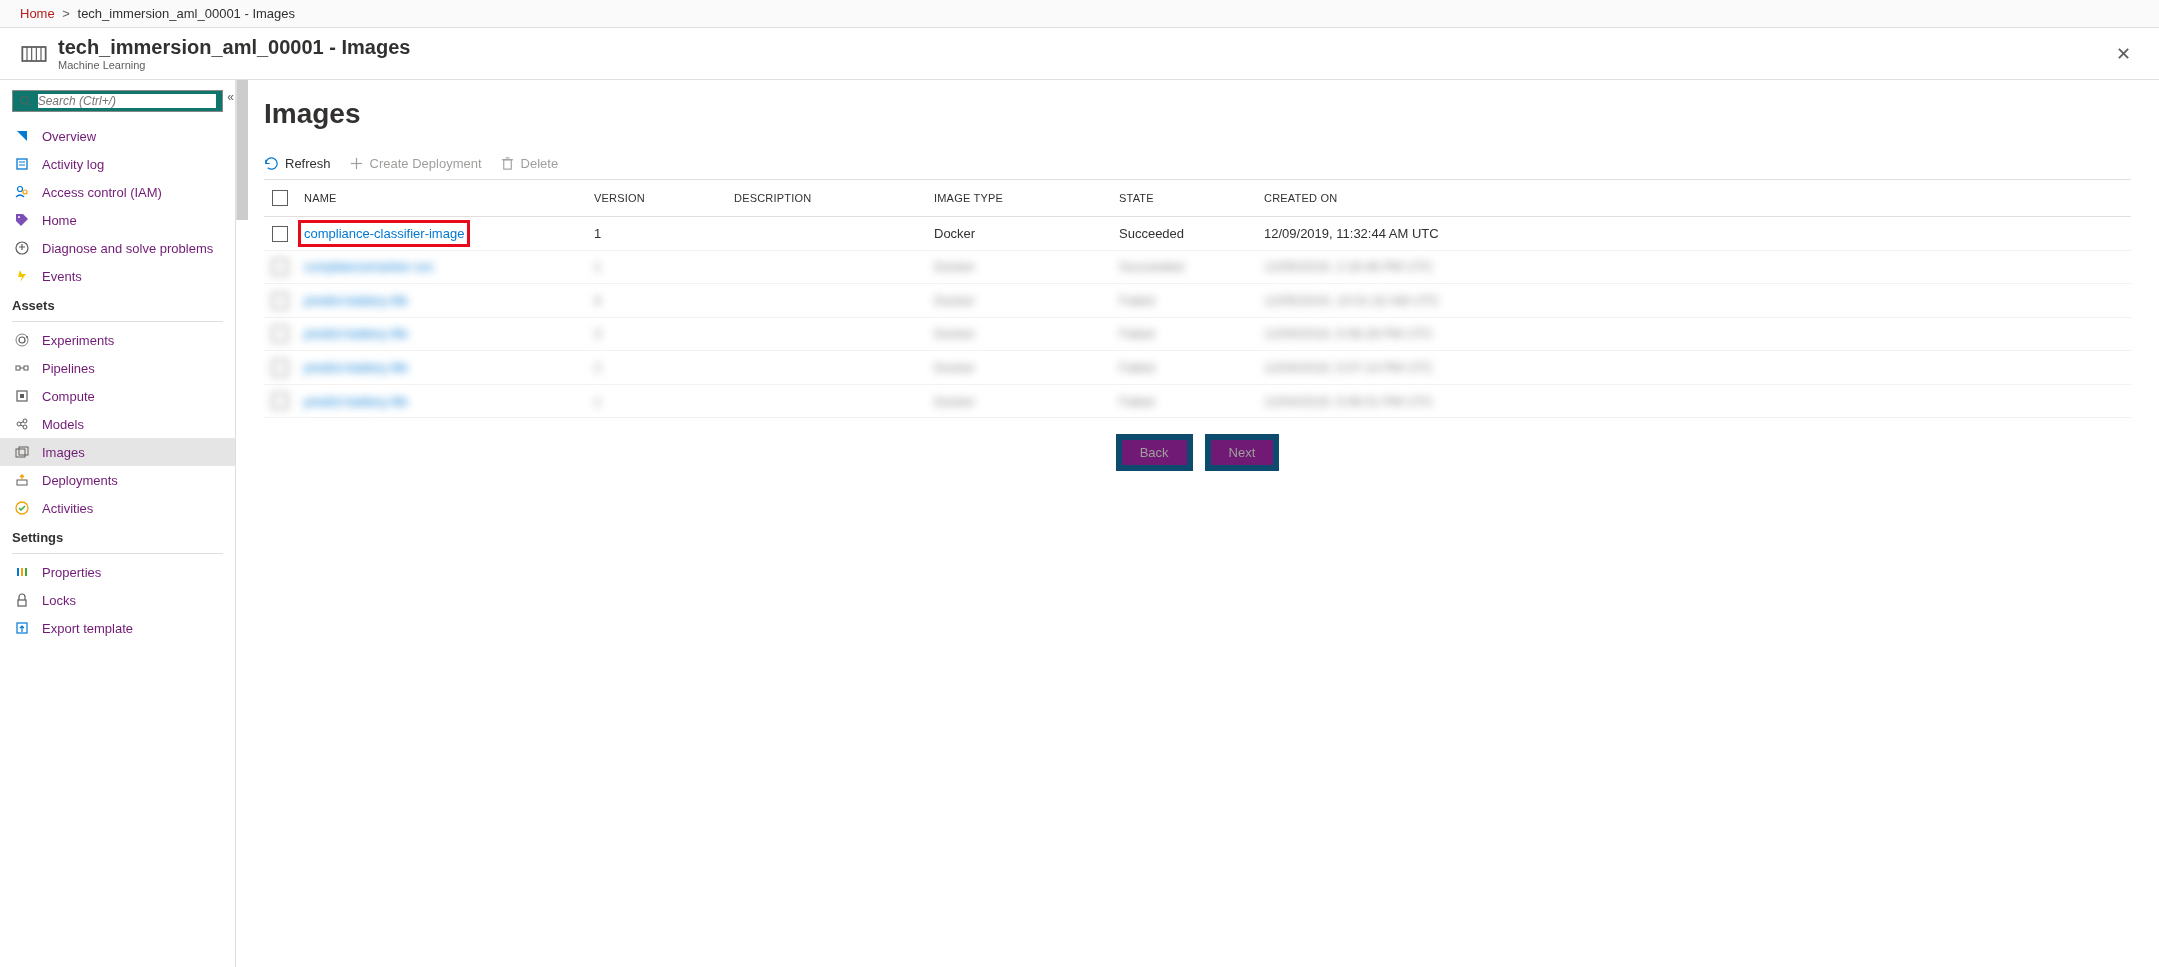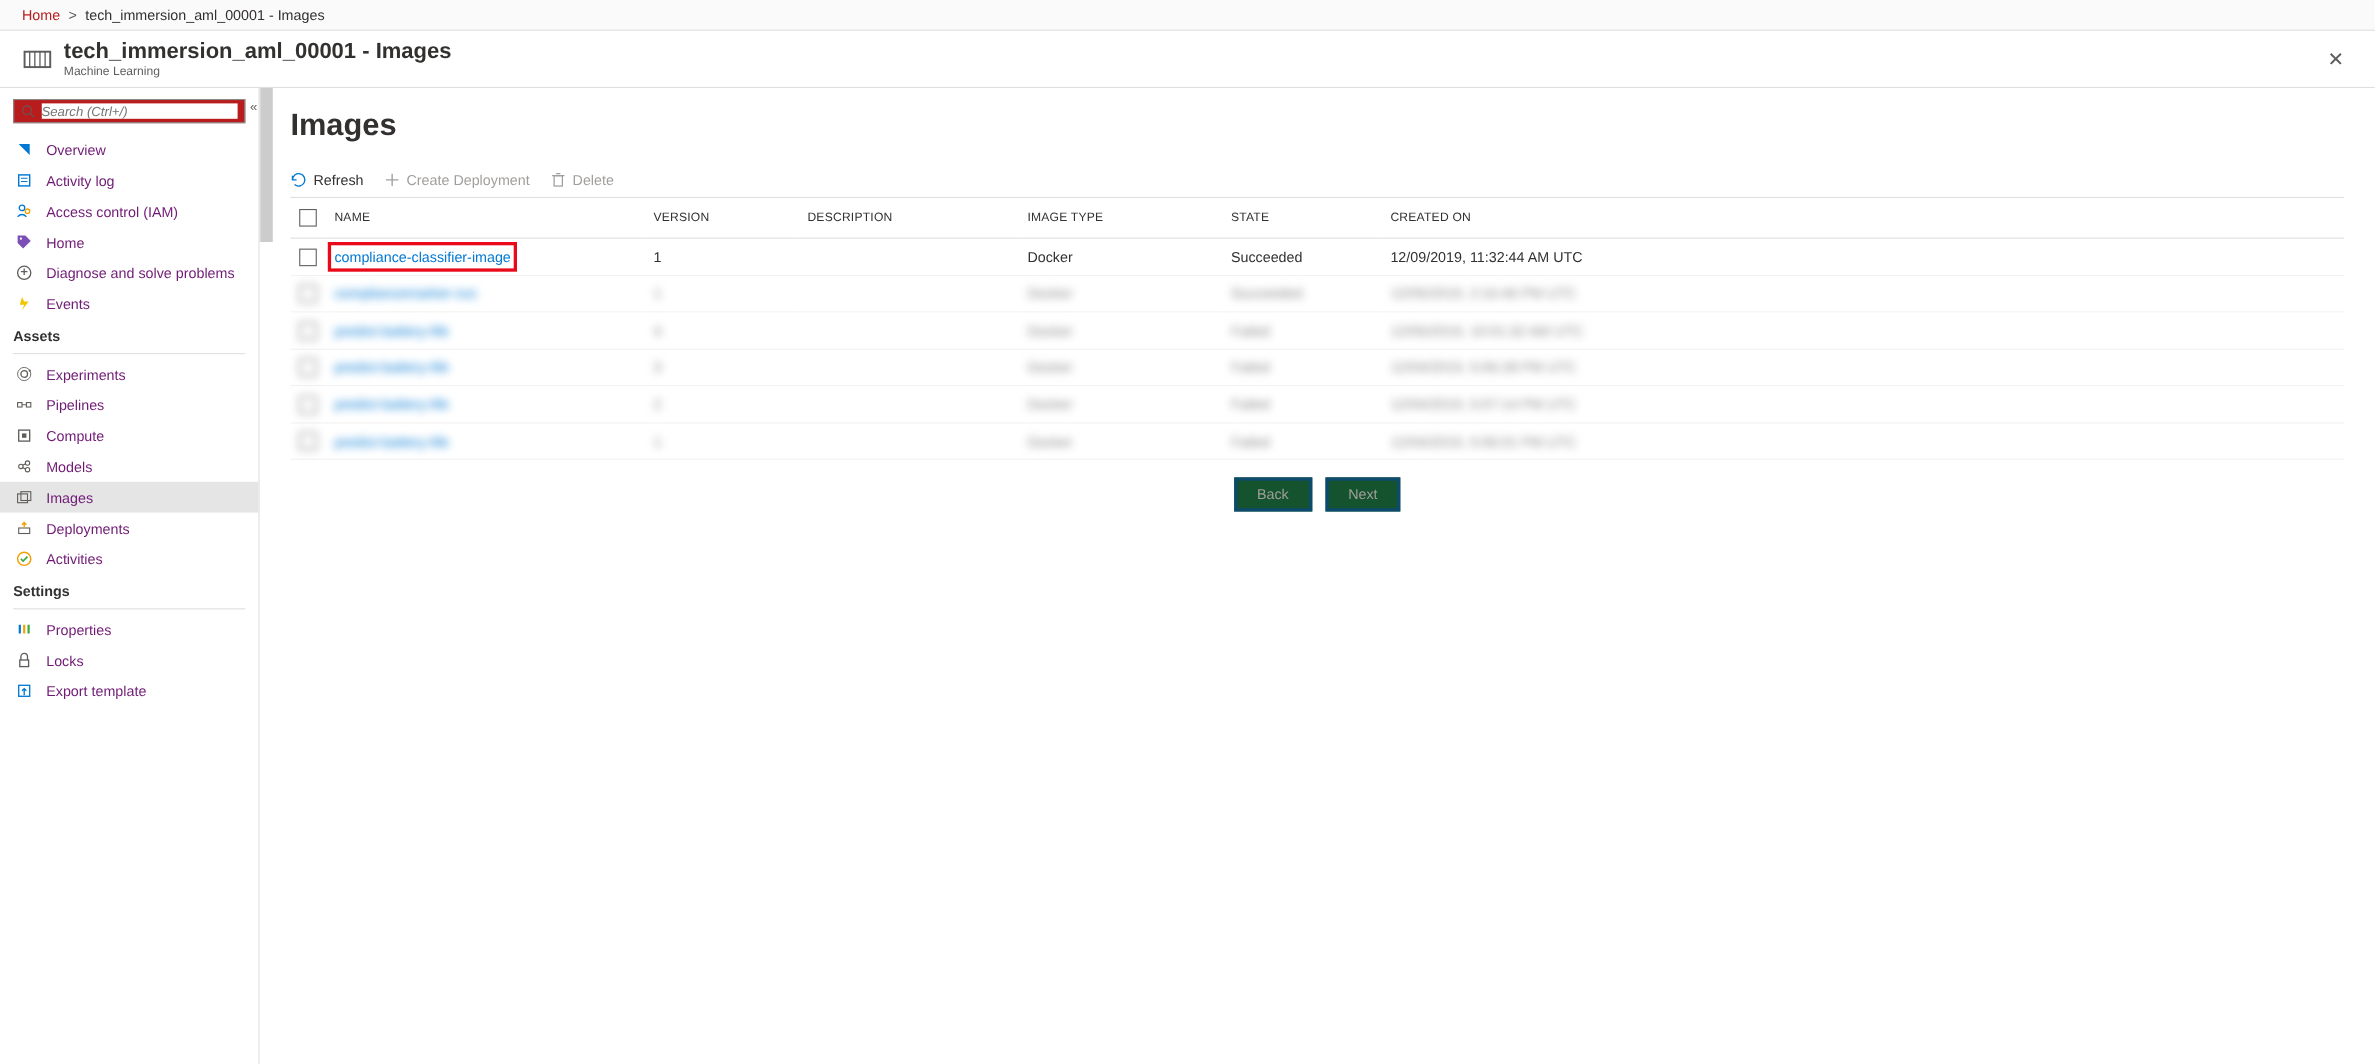--- a/index.html
+++ b/index.html
@@ -13,21 +13,21 @@
 .header-icon { width: 28px; height: 28px; margin-right: 10px; display: flex; align-items: center; justify-content: center; }
 .header-icon svg { width: 28px; height: 28px; }
 .header-title { font-size: 20px; font-weight: 600; color: #323130; }
 .header-sub { font-size: 11px; color: #605e5c; }
 .header-close { margin-left: auto; font-size: 18px; color: #605e5c; cursor: pointer; padding: 4px 8px; }
 
 .layout { display: flex; height: calc(100vh - 70px); }
 
 .sidebar { width: 236px; border-right: 1px solid #e1dfdd; background: #fff; position: relative; }
 .collapse-btn { position: absolute; top: 8px; right: -1px; font-size: 12px; color: #605e5c; padding: 2px; cursor: pointer; z-index: 2; }
-.search-box { margin: 10px 12px; display: flex; align-items: flex-start; border: 1px solid #8a8886; padding: 3px 6px; background: #b91c1c; }
+.search-box { margin: 10px 12px; display: flex; align-items: flex-start; border: 1px solid #8a8886; padding: 3px 6px; background: #0f766e; }
 .search-box svg { width: 14px; height: 14px; margin-right: 6px; color: #605e5c; }
 .search-box input { border: none; outline: none; width: 100%; font-size: 12px; font-style: italic; color: #605e5c; }
 
 .nav-section-title { font-size: 13px; font-weight: 600; padding: 8px 12px 4px; color: #323130; }
 .nav-divider { border-bottom: 1px solid #e1dfdd; margin: 4px 12px; }
 
 .nav-item { display: flex; align-items: center; padding: 6px 14px; cursor: pointer; font-size: 13px; color: #701a75; }
 .nav-item.active { background: #e5e5e5; }
 .nav-item .icon { width: 16px; height: 16px; margin-right: 12px; display: flex; align-items: center; justify-content: center; flex-shrink: 0; }
 .nav-item .icon svg { width: 16px; height: 16px; }
@@ -48,21 +48,21 @@
 .table td .link { color: #0078d4; cursor: pointer; }
 .table td.checkbox-cell, .table th.checkbox-cell { width: 30px; }
 .checkbox { width: 16px; height: 16px; border: 1px solid #605e5c; display: inline-block; vertical-align: middle; }
 
 .highlight { position: relative; }
 .highlight::after { content: ""; position: absolute; left: -6px; right: -6px; top: -6px; bottom: -6px; border: 3px solid #e8091a; pointer-events: none; }
 
 .blurred { filter: blur(4px); color: #888; }
 
 .pager { display: flex; justify-content: center; gap: 12px; margin-top: 16px; }
-.pager button { border: 3px solid #0c4a6e; background: #14532d; color: #a19f9d; padding: 5px 18px; font-size: 13px; cursor: default; }
+.pager button { border: 6px solid #0c4a6e; background: #701a75; color: #a19f9d; padding: 5px 18px; font-size: 13px; cursor: default; }
 
 .col-name { width: 290px; }
 .col-version { width: 140px; }
 .col-desc { width: 200px; }
 .col-type { width: 185px; }
 .col-state { width: 145px; }
 </style>
 </head>
 <body>
 

